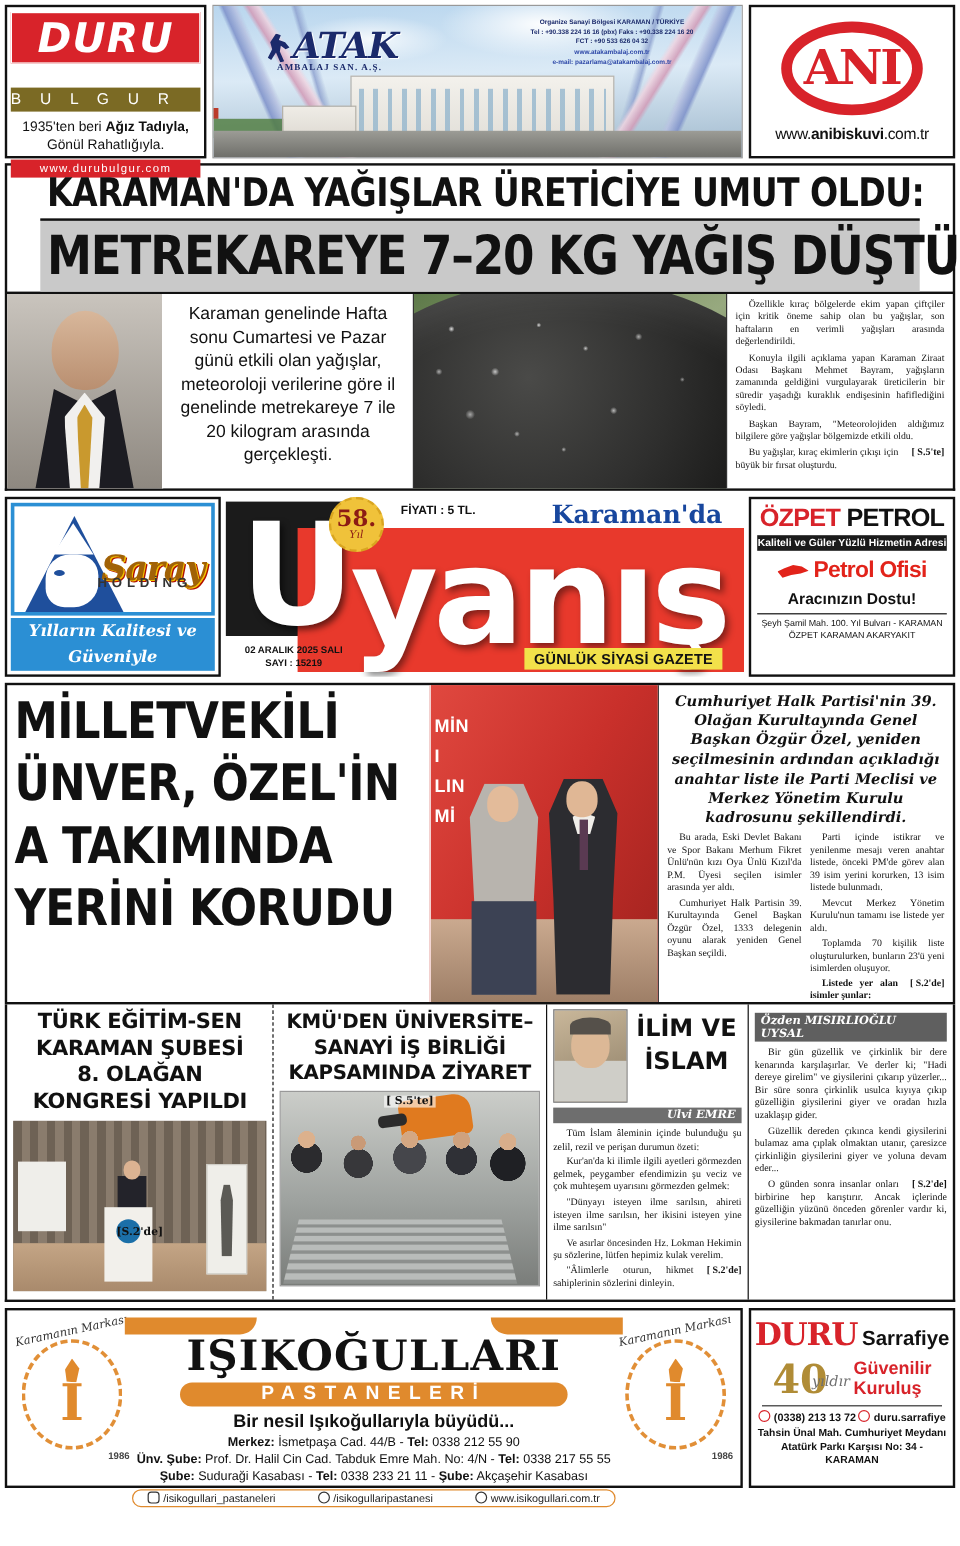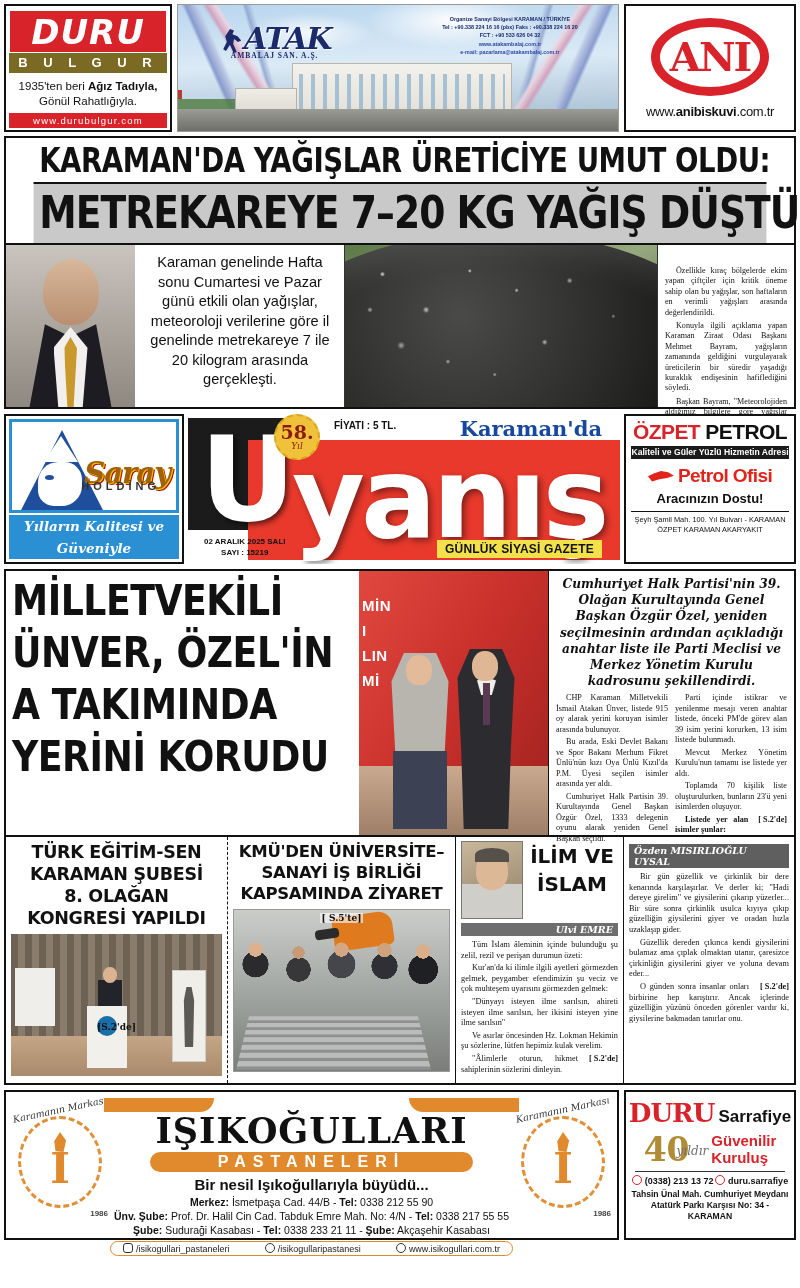--- a/index.html
+++ b/index.html
@@ -20,22 +20,22 @@
     display:flex; flex-direction:column; align-items:center; justify-content:flex-start;
     padding:4px 3px 3px 3px;
   }
   .duru-red {
     background:#d8232a; color:#fff; width:100%; text-align:center;
     font-family:"DejaVu Sans", sans-serif; font-weight:bold; font-style:italic;
     font-size:34px; letter-spacing:1px; line-height:40px; padding:1px 0 0 0;
     border:1px solid #fff;
   }
   .duru-olive {
-    background:#7b6a24; color:#fff; width:100%; text-align:center;
-    font-size:13px; font-weight:bold; letter-spacing:6px; line-height:20px;
+    background:#7b6a24; color:#fff; width:100%; 
+    font-size:13px; font-weight:normal; letter-spacing:6px; line-height:20px;margin-top:20px;
   }
   .duru-slogan {
     font-size:11.5px; text-align:center; line-height:15px; padding:6px 2px 4px 2px;
     color:#111; font-weight:500;
   }
   .duru-slogan b { font-weight:bold; }
   .duru-url {
     background:#d8232a; color:#fff; width:100%; text-align:center;
     font-size:9.5px; letter-spacing:1.2px; line-height:15px; margin-top:auto;
   }
@@ -202,21 +202,21 @@
       radial-gradient(circle 4px at 18% 62%, rgba(255,255,255,.55), transparent),
       radial-gradient(circle 2.2px at 55% 28%, rgba(255,255,255,.7), transparent),
       radial-gradient(circle 3px at 64% 60%, rgba(255,255,255,.65), transparent),
       radial-gradient(circle 2.4px at 33% 72%, rgba(255,255,255,.6), transparent),
       radial-gradient(circle 2.8px at 8% 40%, rgba(255,255,255,.6), transparent),
       radial-gradient(circle 2px at 48% 80%, rgba(255,255,255,.6), transparent),
       radial-gradient(circle 3px at 72% 22%, rgba(255,255,255,.6), transparent),
       radial-gradient(circle 2px at 86% 44%, rgba(255,255,255,.5), transparent);
   }
   .w-body {
-    width:136px; padding:21px 7px 4px 7px;
+    width:188px; padding:4px 7px 4px 7px;
     font-family:"Liberation Serif", serif;
     font-size:8.1px; line-height:10.4px; text-align:justify;
     color:#111;
   }
   .w-body p { margin:0 0 3px 0; text-indent:11px; }
   .w-body .ref { font-weight:bold; float:right; font-size:8.4px; }
 
   
   .masthead { display:flex; gap:4px; margin-top:5px; height:150px; }
   .ad-saray {
@@ -827,21 +827,20 @@
       <div class="p1face"></div>
       <div class="p2"></div>
       <div class="p2shirt"></div>
       <div class="p2tie"></div>
       <div class="p2face"></div>
     </div>
     <div class="ms-text">
       <div class="ms-spot">Cumhuriyet Halk Partisi'nin 39. Olağan Kurultayında Genel Başkan Özgür Özel, yeniden seçilmesinin ardından açıkladığı anahtar liste ile Parti Meclisi ve Merkez Yönetim Kurulu kadrosunu şekillendirdi.</div>
       <div class="ms-cols">
         <div class="c">
-          <p>CHP Karaman Milletvekili İsmail Atakan Ünver, listede 915 oy alarak yerini koruyan isimler arasında bulunuyor.</p>
           <p>Bu arada, Eski Devlet Bakanı ve Spor Bakanı Merhum Fikret Ünlü'nün kızı Oya Ünlü Kızıl'da P.M. Üyesi seçilen isimler arasında yer aldı.</p>
           <p>Cumhuriyet Halk Partisin 39. Kurultayında Genel Başkan Özgür Özel, 1333 delegenin oyunu alarak yeniden Genel Başkan seçildi.</p>
         </div>
         <div class="c">
           <p>Parti içinde istikrar ve yenilenme mesajı veren anahtar listede, önceki PM'de görev alan 39 isim yerini korurken, 13 isim listede bulunmadı.</p>
           <p>Mevcut Merkez Yönetim Kurulu'nun tamamı ise listede yer aldı.</p>
           <p>Toplamda 70 kişilik liste oluşturulurken, bunların 23'ü yeni isimlerden oluşuyor.</p>
           <p class="bold"><span class="ref">[ S.2'de]</span><span>Listede yer alan isimler şunlar:</span></p>
         </div>
       </div>

